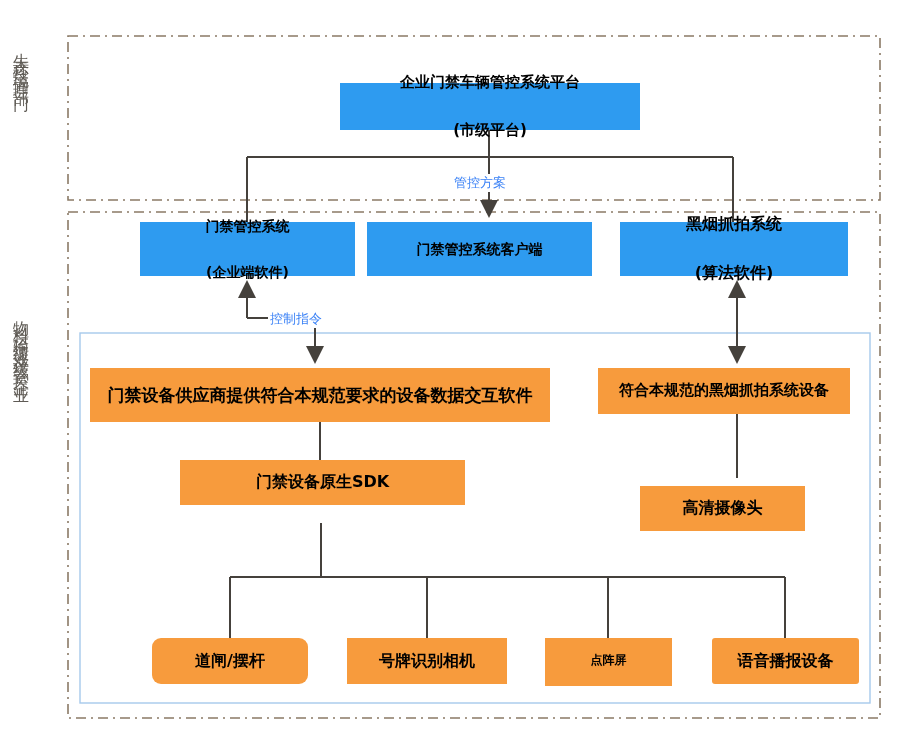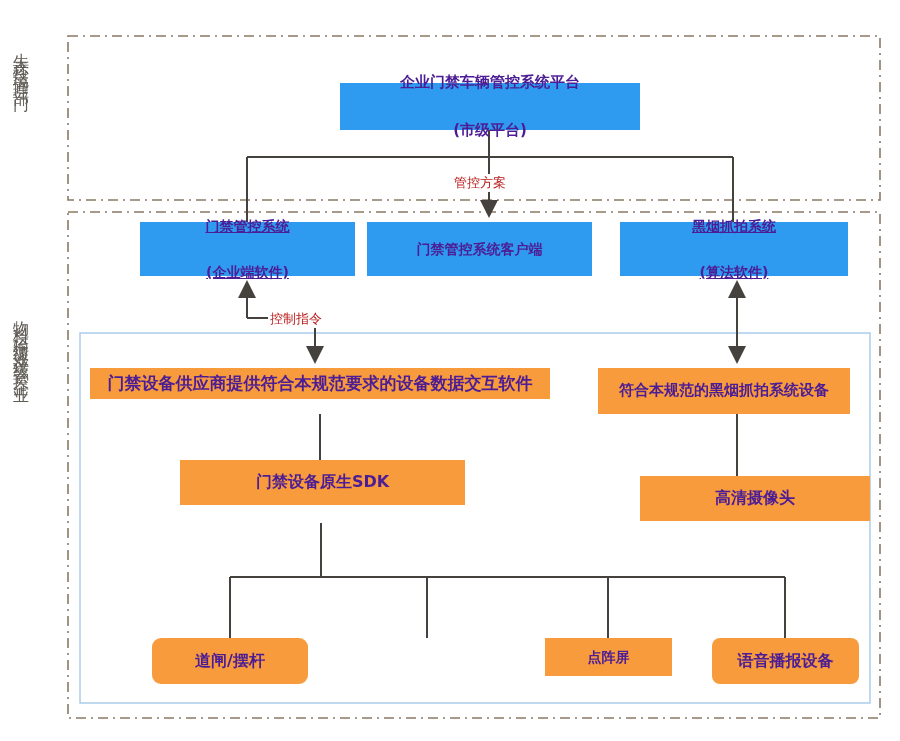--- a/index.html
+++ b/index.html
@@ -4,49 +4,49 @@
 <style>
   html,body{margin:0;padding:0;background:#ffffff;}
   .canvas{
     position:relative;width:900px;height:741px;background:#ffffff;
     font-family:"DejaVu Sans",sans-serif;overflow:hidden;
   }
   svg.overlay{position:absolute;left:0;top:0;width:900px;height:741px;z-index:1;}
   .node{
     position:absolute;z-index:2;display:flex;flex-direction:column;
     align-items:center;justify-content:center;text-align:right;
-    color:#4c1d95;font-weight:bold;line-height:1.3;box-sizing:border-box;gap:28px;
+    color:#000000;font-weight:bold;line-height:1.3;box-sizing:border-box;gap:28px;
   }
   .blue{background:#2E9BF0;}
   .orange{background:#F79B3D;}
   
   .n-platform{left:340px;top:83px;width:300px;height:47px;font-size:15px;}
   
-  .n-sys1{left:140px;top:222px;width:215px;height:54px;font-size:14px;text-decoration:underline;}
+  .n-sys1{left:140px;top:222px;width:215px;height:54px;font-size:14px;}
   .n-sys2{left:367px;top:222px;width:225px;height:54px;font-size:14px;}
-  .n-sys3{left:620px;top:222px;width:228px;height:54px;font-size:14px;text-decoration:underline;}
+  .n-sys3{left:620px;top:222px;width:228px;height:54px;font-size:16px;}
   
-  .n-acc-soft{left:90px;top:368px;width:460px;height:31px;font-size:17px;}
+  .n-acc-soft{left:90px;top:368px;width:460px;height:54px;font-size:17px;}
   .n-smoke-dev{left:598px;top:368px;width:252px;height:46px;font-size:15px;}
   .n-sdk{left:180px;top:460px;width:285px;height:45px;font-size:16px;}
-  .n-camera{left:640px;top:476px;width:230px;height:45px;font-size:16px;}
+  .n-camera{left:640px;top:486px;width:165px;height:45px;font-size:16px;}
   .n-p0{left:152px;top:638px;width:156px;height:46px;font-size:16px;border-radius:9px;}
   .n-p1{left:347px;top:638px;width:160px;height:46px;font-size:16px;}
-  .n-p2{left:545px;top:638px;width:127px;height:38px;font-size:14px;}
-  .n-p3{left:712px;top:638px;width:147px;height:46px;font-size:16px;border-radius:8px;}
+  .n-p2{left:545px;top:638px;width:127px;height:48px;font-size:12px;font-family:Liberation Mono, monospace;}
+  .n-p3{left:712px;top:638px;width:147px;height:46px;font-size:16px;border-radius:3px;}
   
   .vlabel{
     position:absolute;z-index:2;writing-mode:vertical-rl;text-orientation:upright;
     font-size:16px;letter-spacing:6px;color:#5f5b55;white-space:nowrap;
   }
   .vlabel1{left:10px;top:40px;}
   .vlabel2{left:10px;top:308px;}
   
   .edge-label{
-    position:absolute;z-index:3;font-size:13px;color:#b91c1c;
+    position:absolute;z-index:3;font-size:13px;color:#3b82f6;
     background:#ffffff;padding:0 2px;white-space:nowrap;
   }
   .el-plan{left:452px;top:174px;}
   .el-ctrl{left:268px;top:310px;}
 </style>
 </head>
 <body>
 
 <div class="canvas">
 
@@ -97,16 +97,17 @@
     <div>黑烟抓拍系统</div>
     <div>(算法软件)</div>
   </div>
 
   <div class="node orange n-acc-soft">门禁设备供应商提供符合本规范要求的设备数据交互软件</div>
   <div class="node orange n-smoke-dev">符合本规范的黑烟抓拍系统设备</div>
   <div class="node orange n-sdk">门禁设备原生SDK</div>
   <div class="node orange n-camera">高清摄像头</div>
 
   <div class="node orange n-p0">道闸/摆杆</div>
+  <div class="node orange n-p1">号牌识别相机</div>
   <div class="node orange n-p2">点阵屏</div>
   <div class="node orange n-p3">语音播报设备</div>
 
 </div>
 
 </body></html>

